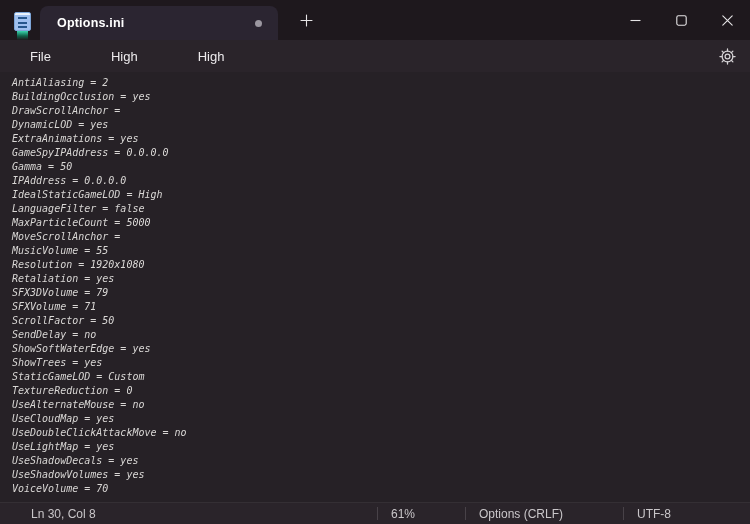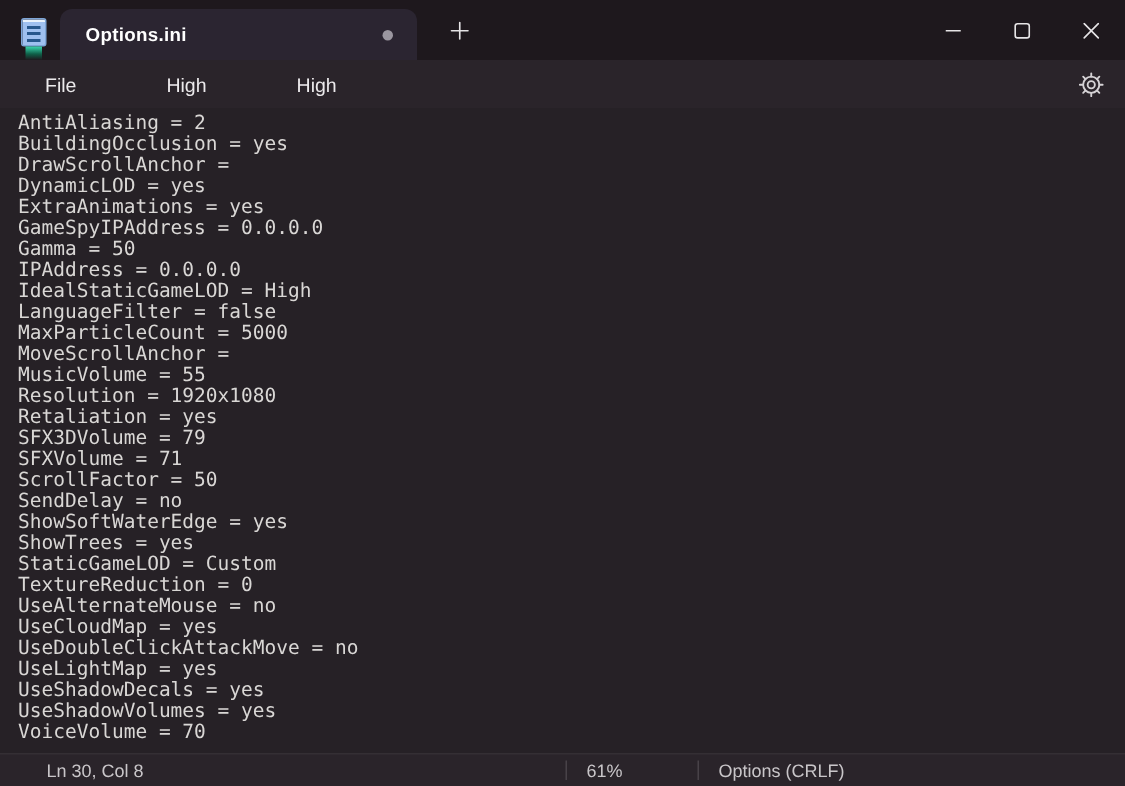--- a/index.html
+++ b/index.html
@@ -74,23 +74,24 @@
     margin-left:auto;margin-right:6px;width:34px;height:28px;
     display:flex;align-items:center;justify-content:center;border-radius:5px;
   }
   
   .editor{
     height:430px;background:var(--editor);
     padding:4px 0 0 12px;overflow:hidden;cursor:text;
   }
   .editor pre{
     font-family:"DejaVu Sans Mono","Liberation Mono",monospace;
-    font-size:13px;line-height:14px;
+    font-size:10px;line-height:14px;
     color:var(--editor_text);
     white-space:pre;
+    font-style:italic;
   }
   
   .statusbar{
     position:relative;height:22px;background:var(--bar);
     border-top:1px solid rgba(255,255,255,0.05);
     font-size:12px;color:var(--status_text);
   }
   .sb-cursor{position:absolute;left:31px;top:0;bottom:0;display:flex;align-items:center;}
   .sb-seg{position:absolute;top:0;bottom:0;display:flex;align-items:center;}
   .sb-seg .vdiv{width:1px;height:13px;background:var(--divider);margin-right:13px;}
@@ -193,15 +194,19 @@
   <div class="statusbar">
     <div class="sb-cursor">Ln 30, Col 8</div>
     <div class="sb-seg seg-zoom">
       <span class="vdiv"></span>
       <span>61%</span>
     </div>
     <div class="sb-seg seg-eol">
       <span class="vdiv"></span>
       <span>Options (CRLF)</span>
     </div>
+    <div class="sb-seg seg-enc">
+      <span class="vdiv"></span>
+      <span>UTF-8</span>
+    </div>
   </div>
 
 </div>
 
 </body></html>

